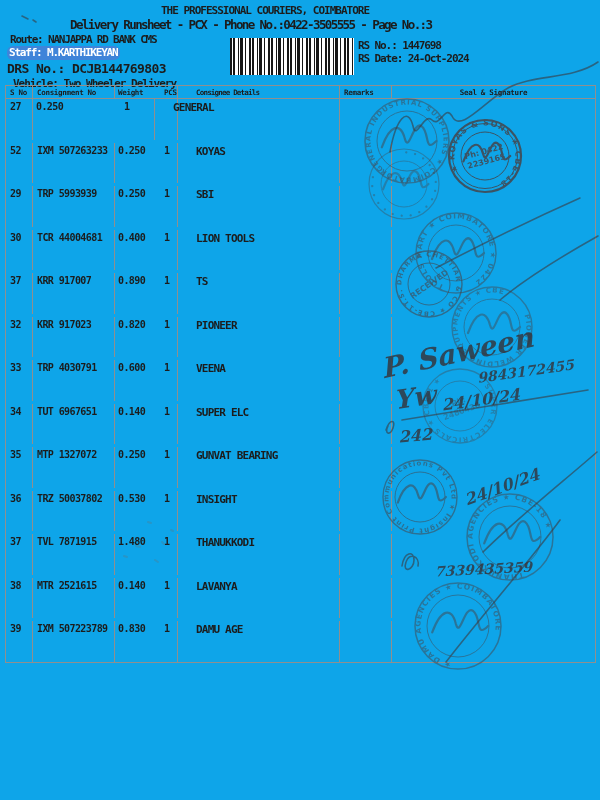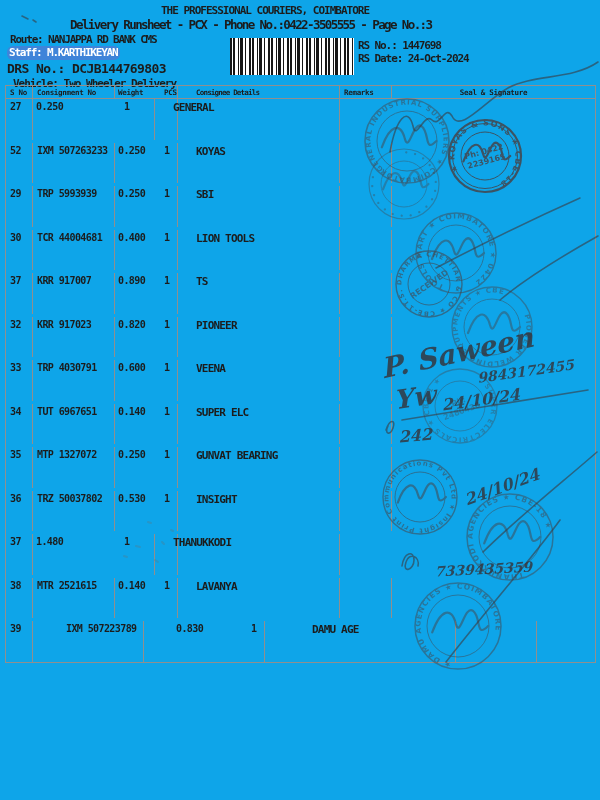--- a/index.html
+++ b/index.html
@@ -14,21 +14,21 @@
   .vehicle{left:13px;top:77px;font-size:11px;letter-spacing:-1px;}
   .rs1{left:358px;top:39px;font-size:11px;letter-spacing:-1.1px;}
   .rs2{left:358px;top:52px;font-size:11px;letter-spacing:-1.1px;}
   .barcode{position:absolute;left:230px;top:38px;width:124px;height:37px;
     background:repeating-linear-gradient(90deg,#161616 0 2px,#fff 2px 3px,#161616 3px 5px,#fff 5px 8px,
       #161616 8px 9px,#fff 9px 10px,#161616 10px 13px,#fff 13px 15px,#161616 15px 16px,#fff 16px 19px);}
   .table{position:absolute;left:5px;top:85px;width:589px;border:1px solid #8f8f8f;background:transparent;}
   .thead,.trow{display:grid;grid-template-columns:27px 82px 40px 23px 162px 52px 1fr;}
   .thead{height:12px;border-bottom:1px solid #8f8f8f;font-size:7.5px;letter-spacing:-0.3px;font-weight:bold;}
   .trow{height:40.5px;border-bottom:3px solid #0ea5e9;font-size:10px;letter-spacing:-0.6px;font-weight:bold;}
-  .trow:last-child{border-bottom:none;gap:29px;}
+  .trow:last-child{border-bottom:none;}
   .c{padding:2px 0 0 4px;white-space:pre;overflow:visible;}
   .brd{border-right:1px solid #8f8f8f;}
   .c-pcs{padding-left:9px;}
   .c-weight{padding-left:3px;}
   .c-consignee{padding-left:18px;font-size:11px;letter-spacing:-0.8px;}
   .h-seal{text-align:center;padding-left:0;}
   .hand{position:absolute;font-family:"DejaVu Serif","Liberation Serif",serif;font-style:italic;
         color:#34343b;opacity:.82;white-space:pre;font-weight:bold;}
   svg.stamp{position:absolute;pointer-events:none;}
   #ink{position:absolute;left:0;top:0;pointer-events:none;}
@@ -143,20 +143,21 @@
           <div class="c brd">36</div>
           <div class="c brd">TRZ 50037802</div>
           <div class="c c-weight">0.530</div>
           <div class="c c-pcs brd">1</div>
           <div class="c c-consignee brd">INSIGHT</div>
           <div class="c brd"></div>
           <div class="c"></div>
         </div>
         <div class="trow">
           <div class="c brd">37</div>
+          <div class="c brd">TVL 7871915</div>
           <div class="c c-weight">1.480</div>
           <div class="c c-pcs brd">1</div>
           <div class="c c-consignee brd">THANUKKODI</div>
           <div class="c brd"></div>
           <div class="c"></div>
         </div>
         <div class="trow">
           <div class="c brd">38</div>
           <div class="c brd">MTR 2521615</div>
           <div class="c c-weight">0.140</div>

